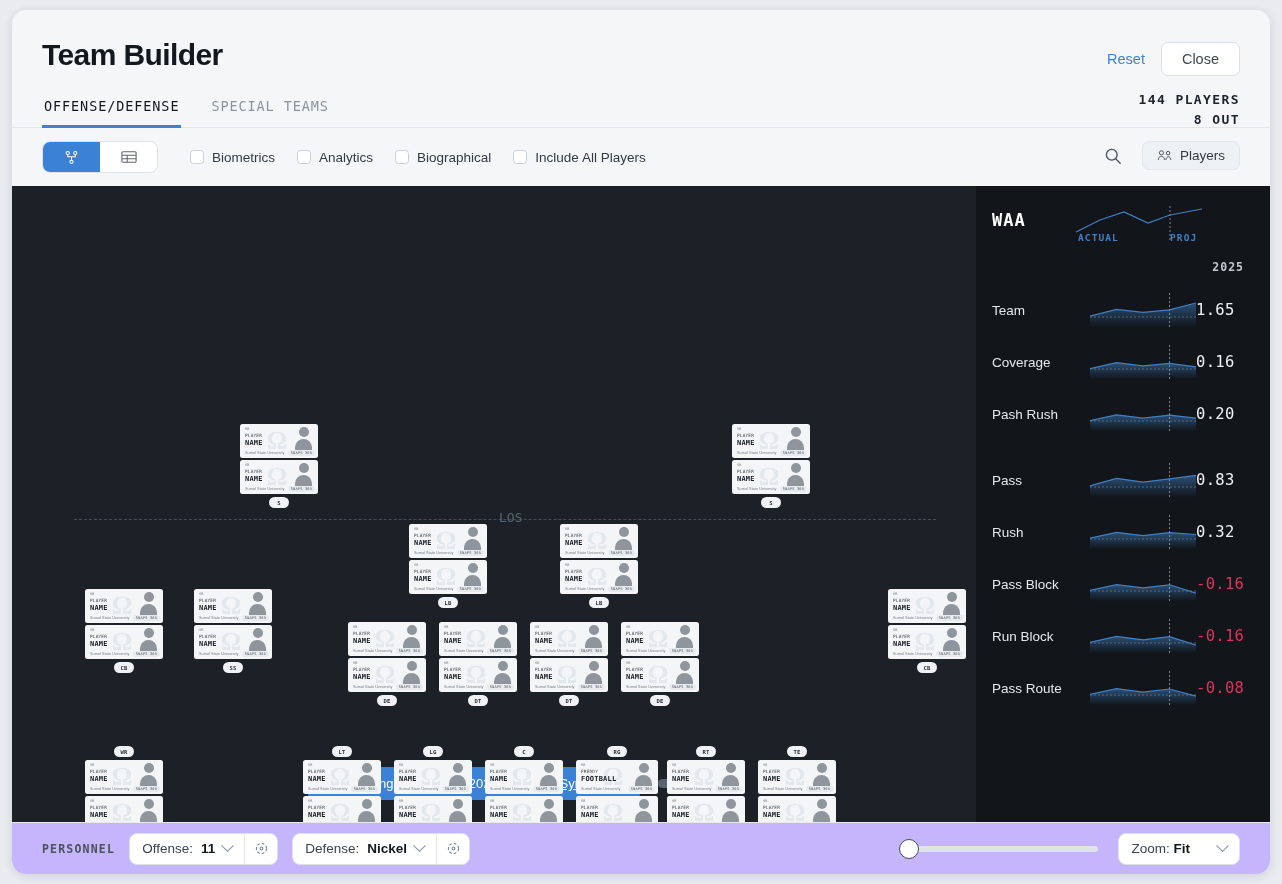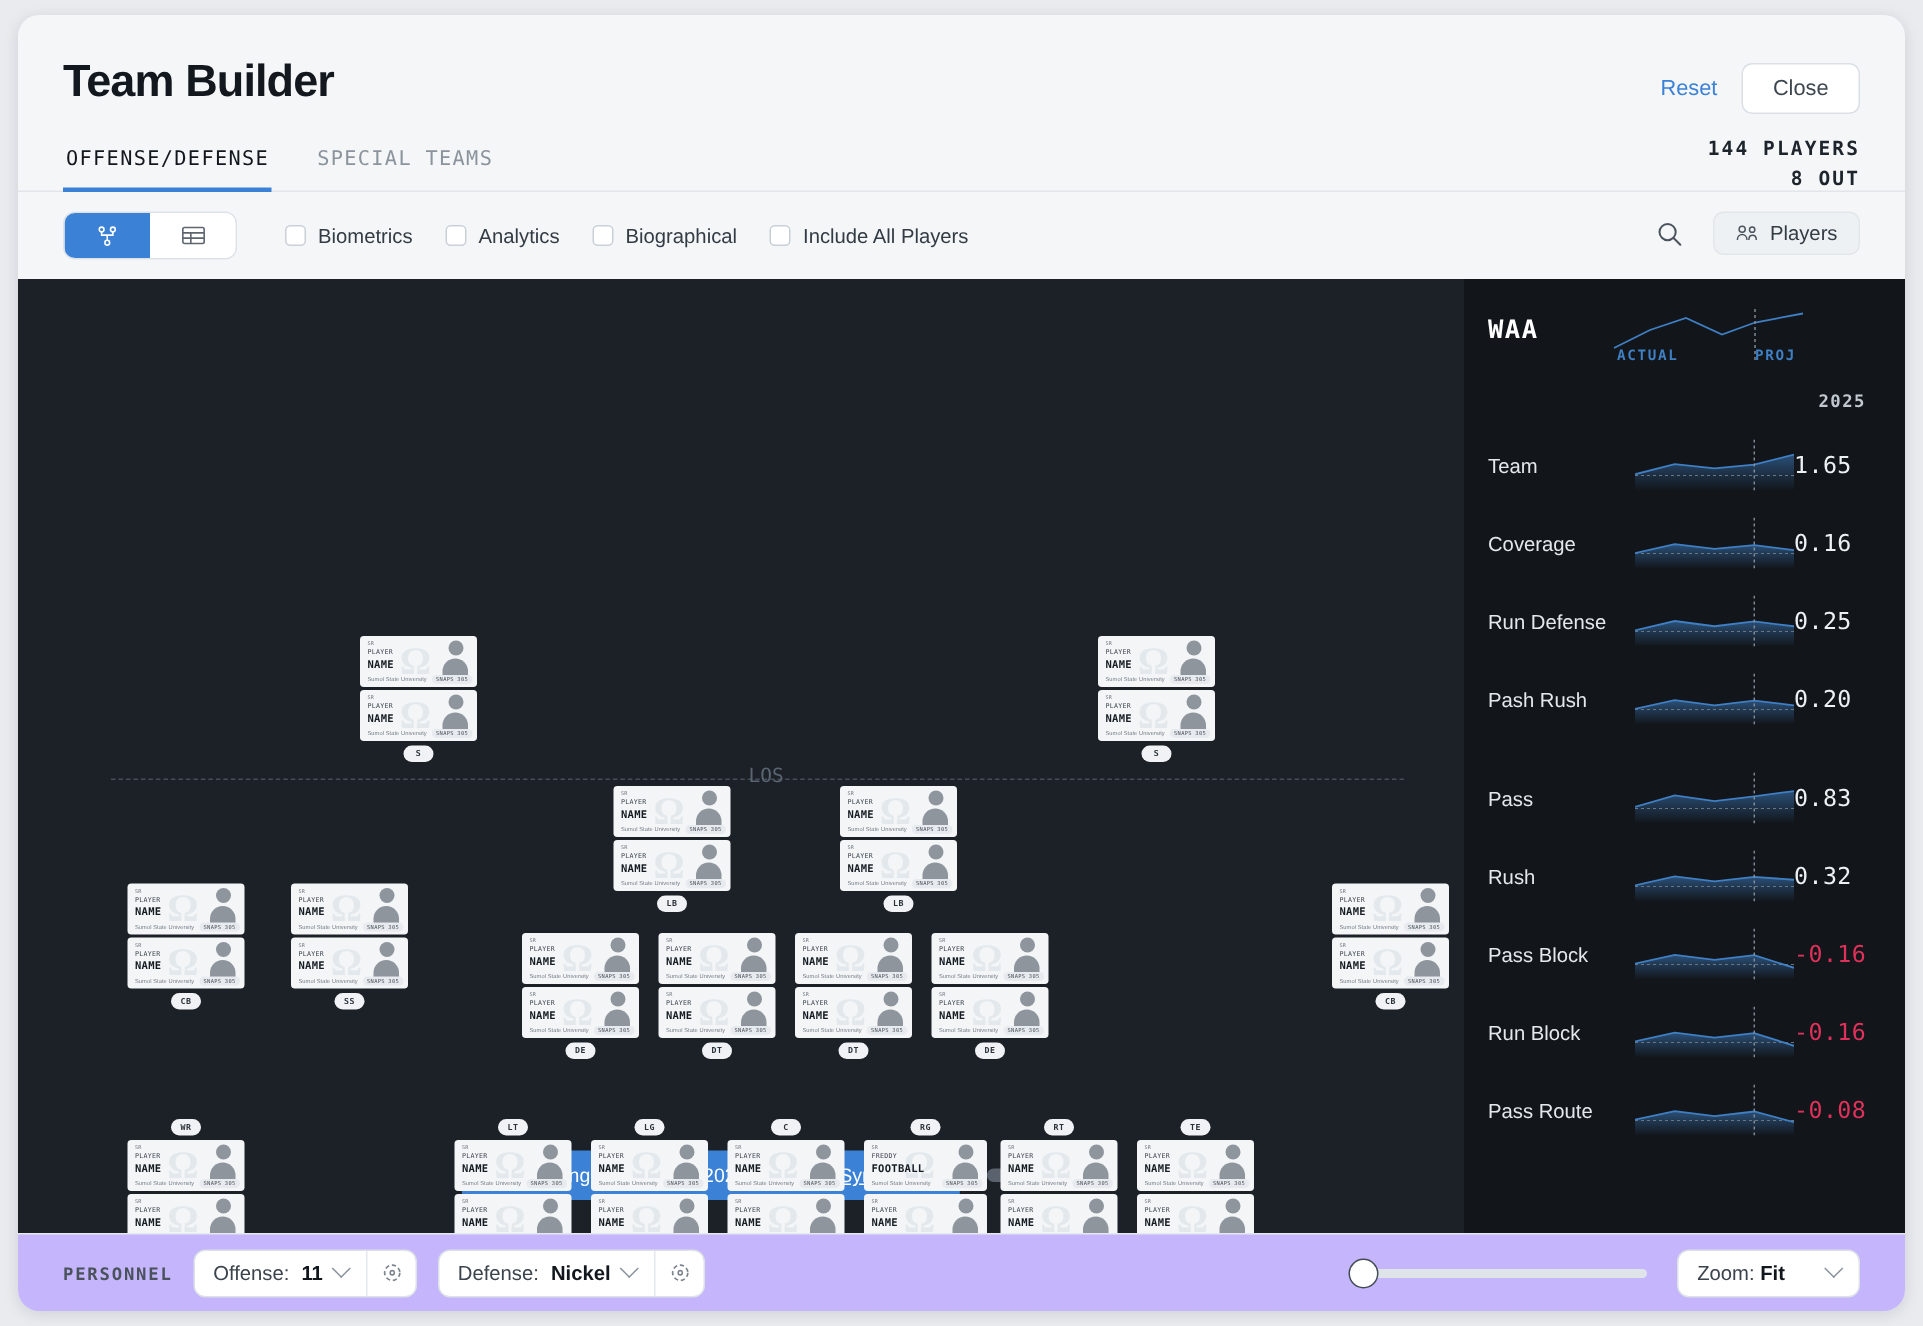--- a/index.html
+++ b/index.html
@@ -847,36 +847,20 @@
                   </linearGradient>
                 </defs>
                 <path d="M0.0 23.7 L26.5 17.7 L53.0 20.9 L79.5 18.4 L106.0 21.8 L106 34 L0 34 Z" fill="url(#g1)"></path>
                 <line x1="0" y1="24" x2="106" y2="24" stroke="#6b7681" stroke-width=".8" stroke-dasharray="2 2"></line>
                 <path d="M0.0 23.7 L26.5 17.7 L53.0 20.9 L79.5 18.4 L106.0 21.8" fill="none" stroke="#3f7fc4" stroke-width="1.2"></path>
                 <line x1="79.5" y1="0" x2="79.5" y2="34" stroke="#8a949e" stroke-width=".9" stroke-dasharray="2 2"></line>
               </svg></div>
             <div class="val">0.16</div>
           </div>
           <div class="row">
-            <div class="name">Run Defense</div>
-            <div class="spark"><svg width="106" height="34" viewBox="0 0 106 34">
-                <defs>
-                  <linearGradient id="g2" x1="0" y1="0" x2="0" y2="1">
-                    <stop offset="0" stop-color="#3f7fc4" stop-opacity=".55"></stop>
-                    <stop offset="1" stop-color="#3f7fc4" stop-opacity="0"></stop>
-                  </linearGradient>
-                </defs>
-                <path d="M0.0 23.3 L26.5 17.0 L53.0 20.5 L79.5 17.3 L106.0 20.5 L106 34 L0 34 Z" fill="url(#g2)"></path>
-                <line x1="0" y1="24" x2="106" y2="24" stroke="#6b7681" stroke-width=".8" stroke-dasharray="2 2"></line>
-                <path d="M0.0 23.3 L26.5 17.0 L53.0 20.5 L79.5 17.3 L106.0 20.5" fill="none" stroke="#3f7fc4" stroke-width="1.2"></path>
-                <line x1="79.5" y1="0" x2="79.5" y2="34" stroke="#8a949e" stroke-width=".9" stroke-dasharray="2 2"></line>
-              </svg></div>
-            <div class="val">0.25</div>
-          </div>
-          <div class="row">
             <div class="name">Pash Rush</div>
             <div class="spark"><svg width="106" height="34" viewBox="0 0 106 34">
                 <defs>
                   <linearGradient id="g3" x1="0" y1="0" x2="0" y2="1">
                     <stop offset="0" stop-color="#3f7fc4" stop-opacity=".55"></stop>
                     <stop offset="1" stop-color="#3f7fc4" stop-opacity="0"></stop>
                   </linearGradient>
                 </defs>
                 <path d="M0.0 23.6 L26.5 17.8 L53.0 21.2 L79.5 18.1 L106.0 21.2 L106 34 L0 34 Z" fill="url(#g3)"></path>
                 <line x1="0" y1="24" x2="106" y2="24" stroke="#6b7681" stroke-width=".8" stroke-dasharray="2 2"></line>

